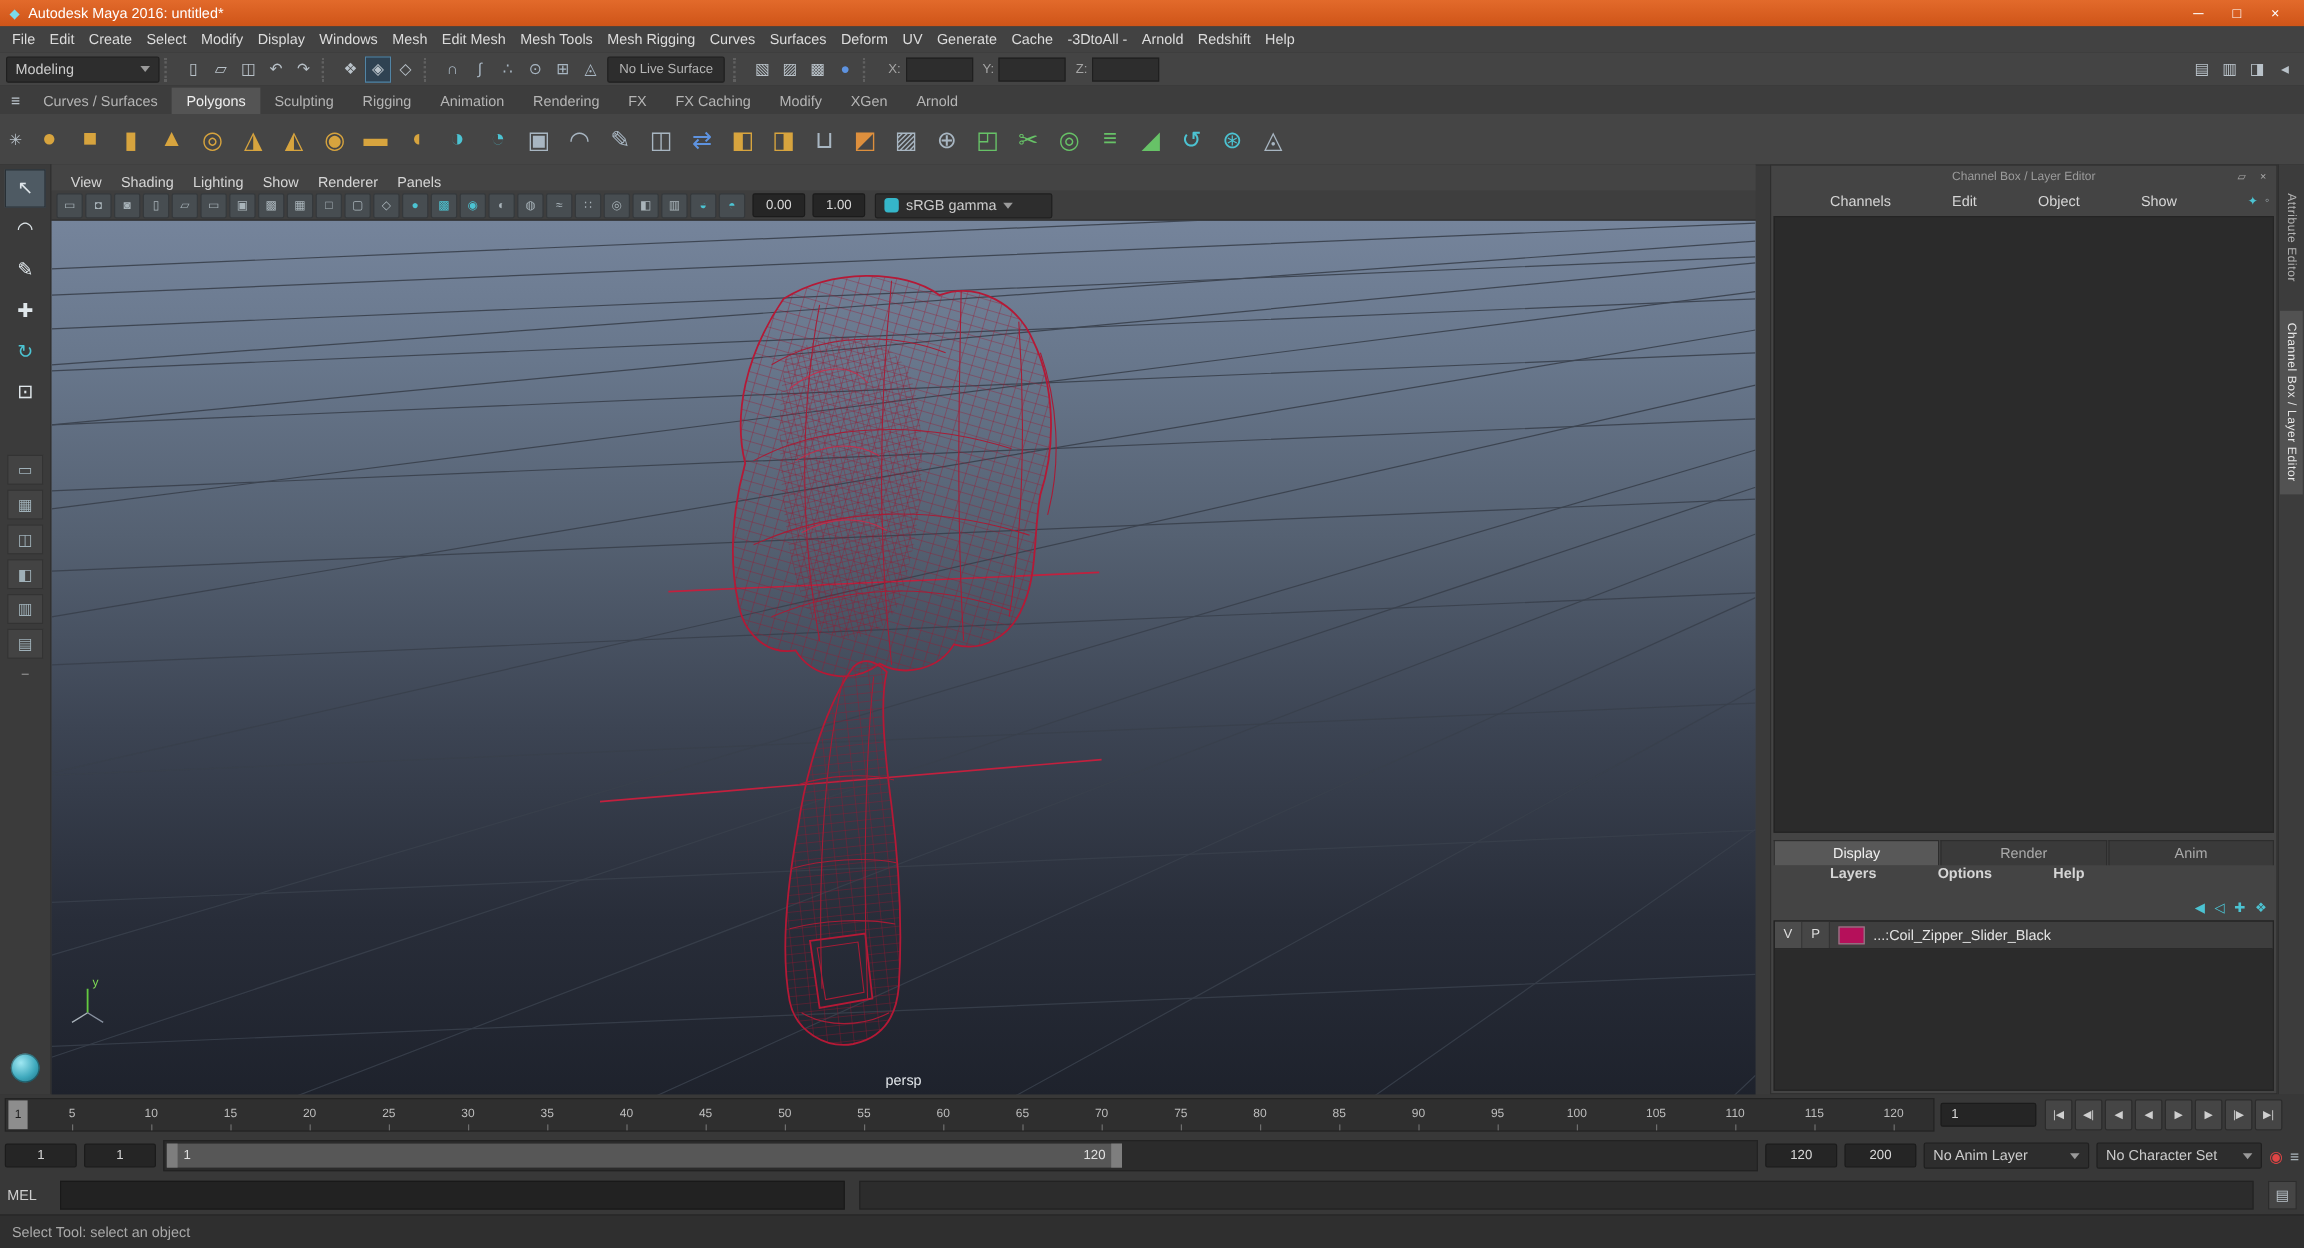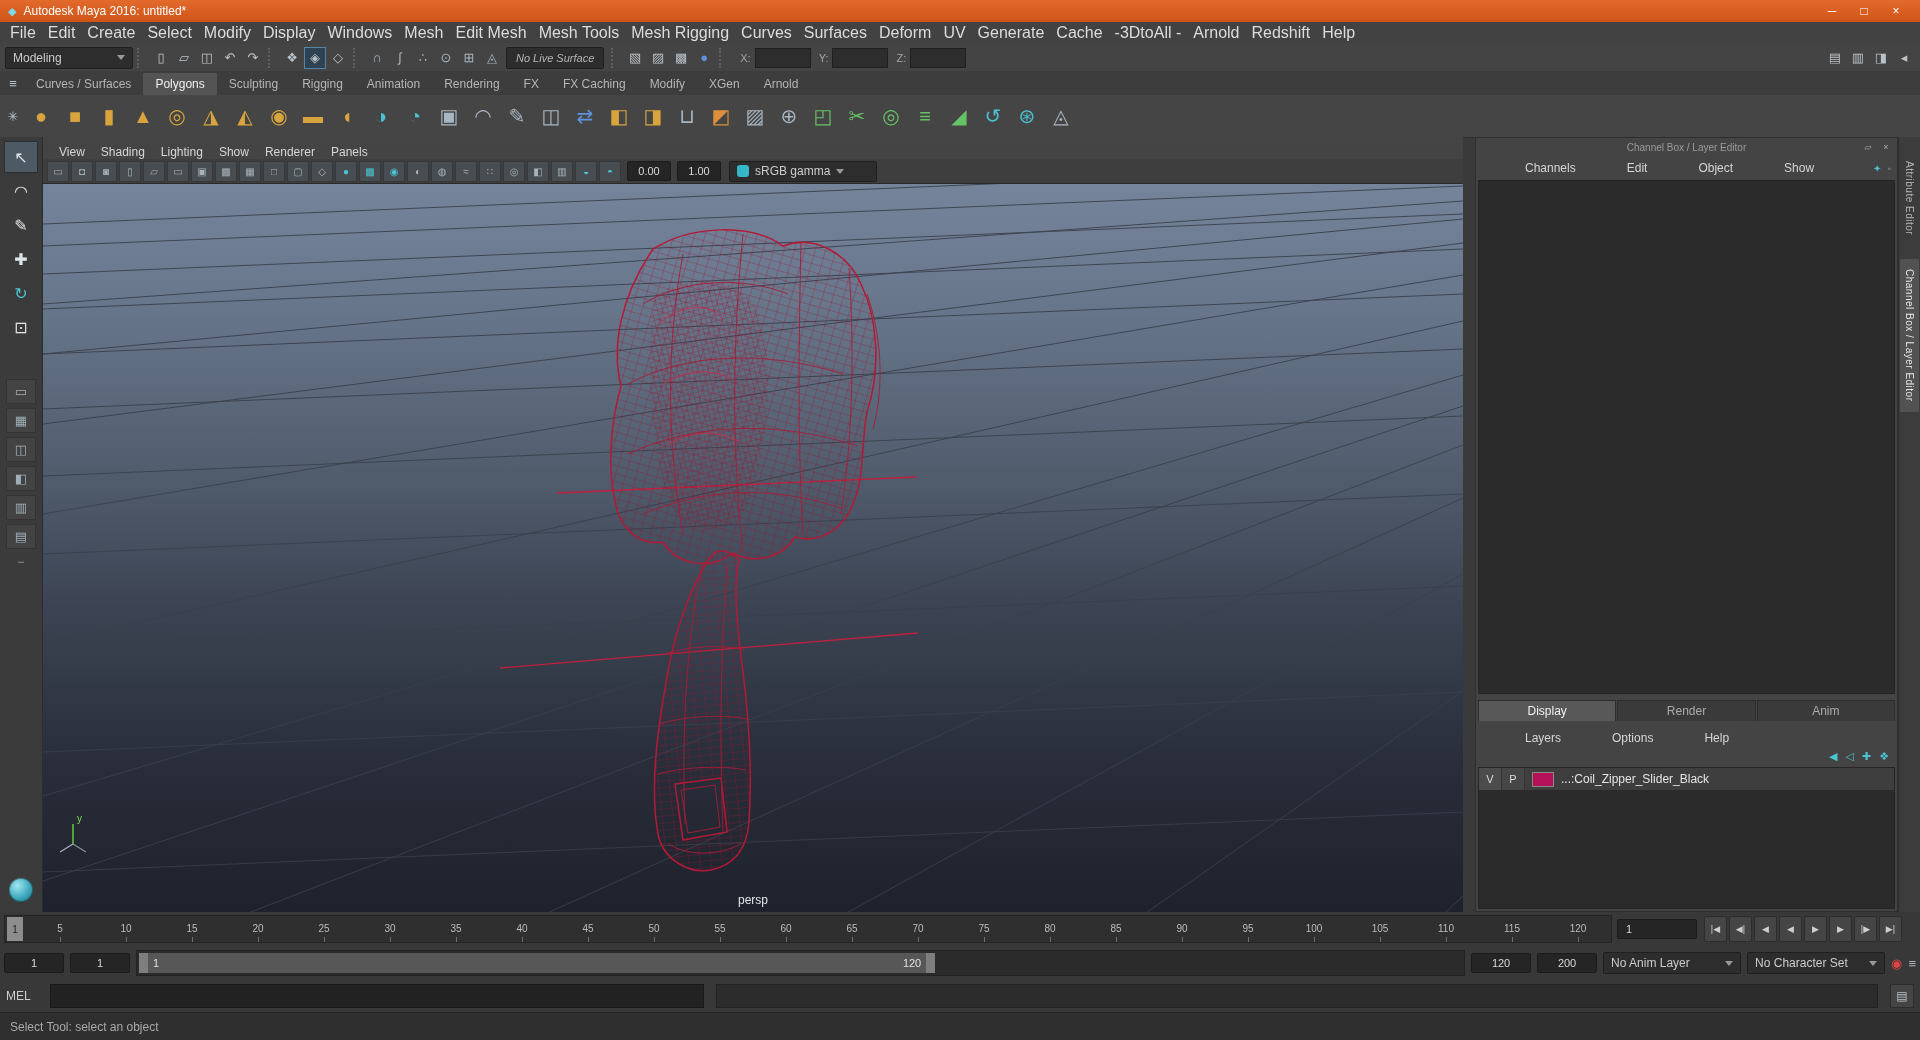--- a/index.html
+++ b/index.html
@@ -5,31 +5,31 @@
   html,body{margin:0;padding:0;width:1920px;height:1040px;overflow:hidden;background:#3a3a3a;
     font-family:"Liberation Sans",sans-serif;cursor:default;user-select:none;}
   .row{position:absolute;left:0;right:0;}
   
   #titlebar{top:0;height:22px;background:linear-gradient(180deg,#e26a2b,#cf5418);display:flex;align-items:center;gap:7px;padding:0 8px;color:#fff;font-size:12px;}
   .app-icon{color:#7adceb;font-size:11px;}
   .win-btns{margin-left:auto;display:flex;}
   .win-btn{width:32px;height:22px;display:flex;align-items:center;justify-content:center;color:#fff;font-size:12px;}
   
   #menubar{top:22px;height:22px;background:#424242;border-bottom:1px solid #353535;display:flex;align-items:center;padding-left:4px;}
-  .menu-item{padding:0 6px;font-size:16px;color:#dcdcdc;}
+  .menu-item{padding:0 6px;font-size:12px;color:#dcdcdc;}
   
   #statusline{top:44px;height:27px;background:#444;border-bottom:1px solid #333;display:flex;align-items:center;padding:0 5px;}
   .dd{background:#2d2d2d;border:1px solid #1f1f1f;height:20px;display:flex;align-items:center;padding:0 7px;color:#ccc;font-size:12px;border-radius:2px;}
   #menu-set-dd{width:112px;justify-content:space-between;}
   .chev{width:0;height:0;border-left:4px solid transparent;border-right:4px solid transparent;border-top:5px solid #9a9a9a;}
   .grip{width:7px;height:20px;margin:0 4px;border-left:2px dotted #606060;}
   .igroup{display:flex;align-items:center;gap:1px;}
   .sicon{width:22px;height:22px;display:flex;align-items:center;justify-content:center;font-size:13px;color:#b9c2c9;}
   .sicon.active{background:#2f4252;box-shadow:inset 0 0 0 1px #5285a6;}
-  .field-dark{background:#2d2d2d;border:1px solid #1f1f1f;height:20px;display:flex;align-items:center;padding:0 9px;color:#b5b5b5;font-size:11px;border-radius:2px;margin:0 3px;font-style:italic;}
+  .field-dark{background:#2d2d2d;border:1px solid #1f1f1f;height:20px;display:flex;align-items:center;padding:0 9px;color:#b5b5b5;font-size:11px;border-radius:2px;margin:0 3px;}
   .xyz{display:flex;align-items:center;}
   .xyz-label{color:#a5a5a5;font-size:11px;margin:0 4px 0 8px;}
   .xyz-input{width:46px;height:18px;background:#2d2d2d;border:1px solid #1f1f1f;color:#ccc;font-size:11px;padding:0 4px;}
   .flex-spacer{flex:1;}
   
   #shelftabs{top:71px;height:24px;background:#3d3d3d;display:flex;align-items:flex-end;padding-left:2px;}
   #shelftabs .sicon{align-self:center;}
   .tabs{display:flex;align-items:flex-end;}
   .shelf-tab{padding:4px 12px;font-size:12px;color:#b5b5b5;}
   .shelf-tab.active{background:#545454;color:#efefef;}
@@ -64,21 +64,21 @@
   .cb-header{height:18px;position:relative;display:flex;align-items:center;justify-content:center;color:#9b9b9b;font-size:10px;}
   .cb-header-icons{position:absolute;right:4px;top:0;height:100%;display:flex;align-items:center;gap:4px;}
   .cb-header-icons .sicon{width:14px;height:14px;font-size:9px;color:#aaa;}
   .cb-menus{height:24px;display:flex;align-items:center;padding:0 6px;}
   .cb-menu{padding:0 8px;font-size:12px;color:#d6d6d6;margin-left:35px;}
   .cb-menu-icons{margin-left:auto;display:flex;gap:6px;font-size:10px;}
   .cb-channels{flex:1;margin:0 2px;background:#2b2b2b;border:1px solid #242424;}
   .le-tabs{height:24px;display:flex;align-items:flex-end;gap:1px;padding:3px 2px 0;}
   .le-tab{flex:1;text-align:center;font-size:12px;color:#ababab;background:#3a3a3a;border:1px solid #2d2d2d;border-bottom:none;padding:3px 0;}
   .le-tab.active{background:#585858;color:#f0f0f0;}
-  .le-menus{height:24px;display:flex;align-items:flex-end;padding:0 6px;}
+  .le-menus{height:24px;display:flex;align-items:flex-start;padding:0 6px;font-weight:bold;}
   .le-icons{height:22px;display:flex;align-items:center;justify-content:flex-end;gap:8px;padding:0 8px;font-size:11px;}
   .le-list{height:140px;margin:0 2px 2px;background:#2b2b2b;border:1px solid #242424;overflow:hidden;}
   .layer-row{height:22px;display:flex;align-items:center;background:#3e3e3e;border-bottom:1px solid #2a2a2a;}
   .layer-v{width:22px;height:22px;line-height:22px;text-align:center;background:#4c4c4c;border-right:1px solid #333;color:#ddd;font-size:11px;}
   .layer-p{width:22px;height:22px;line-height:22px;text-align:center;background:#464646;border-right:1px solid #333;color:#ddd;font-size:11px;}
   .layer-swatch{width:20px;height:13px;background:#b5105a;border:1px solid #888;margin:0 7px;}
   .layer-name{color:#e4e4e4;font-size:12px;}
   
   #sidestrip{position:absolute;left:1898px;top:137px;width:22px;height:775px;background:#3c3c3c;border-left:1px solid #2d2d2d;box-sizing:border-box;display:flex;flex-direction:column;align-items:center;padding-top:14px;gap:14px;}
   .side-tab{writing-mode:vertical-rl;font-size:10px;color:#b5b5b5;padding:10px 4px;letter-spacing:.5px;}

